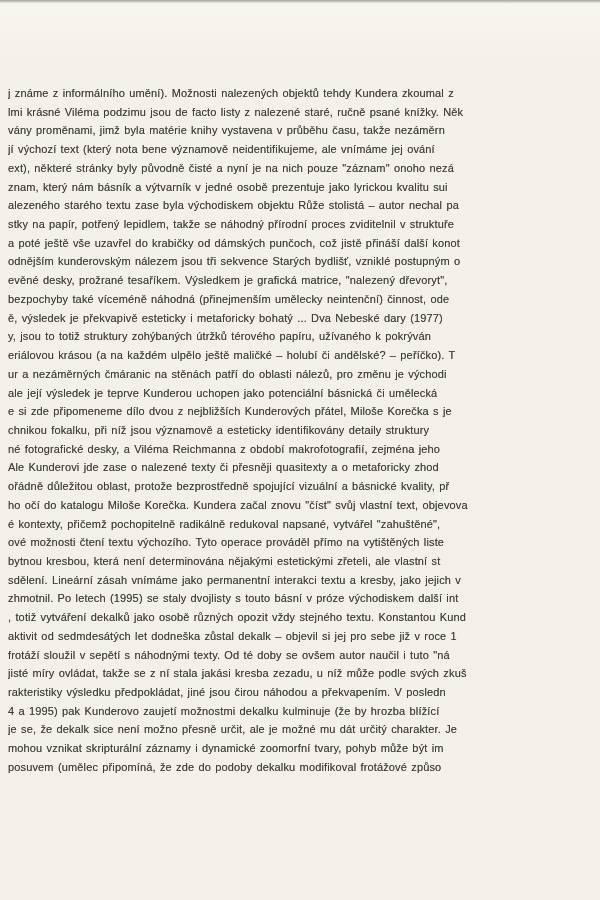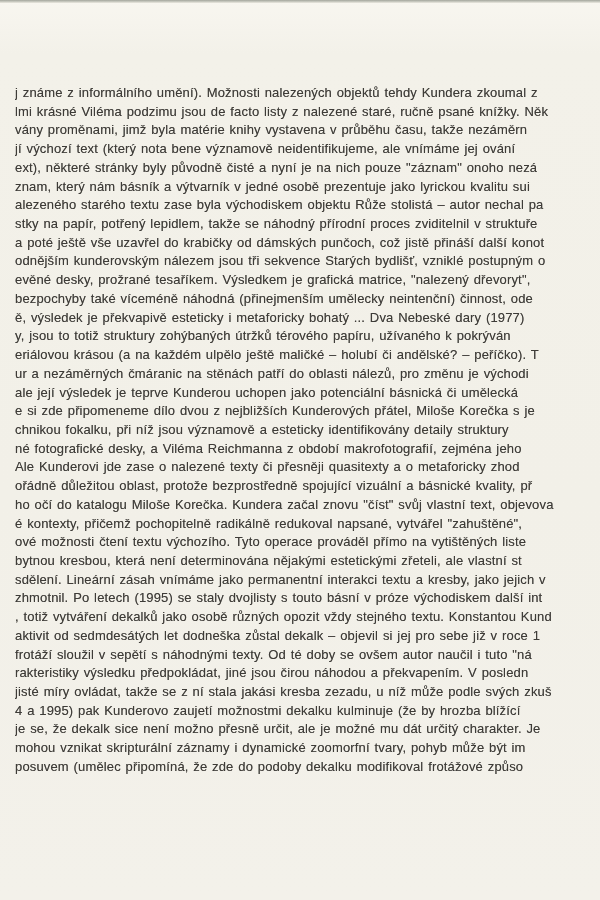--- a/index.html
+++ b/index.html
@@ -18,23 +18,23 @@
     position: absolute;
     top: 0; left: 0; right: 0;
     height: 3px;
     background: linear-gradient(180deg, #a3a59c 0%, #c9cac1 55%, #ece9e1 100%);
   }
   .text-column {
     position: absolute;
     top: 84px;
     left: 0;
     right: 0;
-    padding: 0 15px;
+    padding: 0 8px;
     color: #3e3c38;
-    font-size: 13px;
+    font-size: 11px;
     letter-spacing: 0.15px;
     word-spacing: 1px;
   }
   .text-line {
     height: 18.72px;
     line-height: 18.72px;
     overflow: hidden;
     white-space: nowrap;
     text-align: justify;
     text-align-last: justify;
@@ -78,20 +78,20 @@
       <div class="text-line">ořádně důležitou oblast, protože bezprostředně spojující vizuální a básnické kvality, př</div>
       <div class="text-line">ho očí do katalogu Miloše Korečka. Kundera začal znovu "číst" svůj vlastní text, objevova</div>
       <div class="text-line">é kontexty, přičemž pochopitelně radikálně redukoval napsané, vytvářel "zahuštěné",</div>
       <div class="text-line">ové možnosti čtení textu výchozího. Tyto operace prováděl přímo na vytištěných liste</div>
       <div class="text-line">bytnou kresbou, která není determinována nějakými estetickými zřeteli, ale vlastní st</div>
       <div class="text-line">sdělení. Lineární zásah vnímáme jako permanentní interakci textu a kresby, jako jejich v</div>
       <div class="text-line">zhmotnil. Po letech (1995) se staly dvojlisty s touto básní v próze východiskem další int</div>
       <div class="text-line">, totiž vytváření dekalků jako osobě různých opozit vždy stejného textu. Konstantou Kund</div>
       <div class="text-line">aktivit od sedmdesátých let dodneška zůstal dekalk – objevil si jej pro sebe již v roce 1</div>
       <div class="text-line">frotáží sloužil v sepětí s náhodnými texty. Od té doby se ovšem autor naučil i tuto "ná</div>
+      <div class="text-line">jisté míry ovládat, takže se z ní stala jakási kresba zezadu, u níž může podle svých zkuš</div>
       <div class="text-line">rakteristiky výsledku předpokládat, jiné jsou čirou náhodou a překvapením. V posledn</div>
-      <div class="text-line">jisté míry ovládat, takže se z ní stala jakási kresba zezadu, u níž může podle svých zkuš</div>
       <div class="text-line">4 a 1995) pak Kunderovo zaujetí možnostmi dekalku kulminuje (že by hrozba blížící</div>
       <div class="text-line">je se, že dekalk sice není možno přesně určit, ale je možné mu dát určitý charakter. Je</div>
       <div class="text-line">mohou vznikat skripturální záznamy i dynamické zoomorfní tvary, pohyb může být im</div>
       <div class="text-line">posuvem (umělec připomíná, že zde do podoby dekalku modifikoval frotážové způso</div>
     </div>
 </div>
 
 </body></html>

